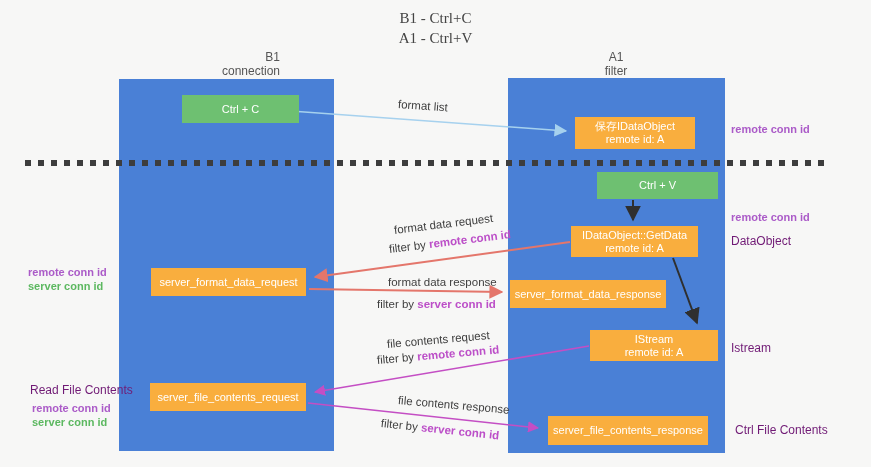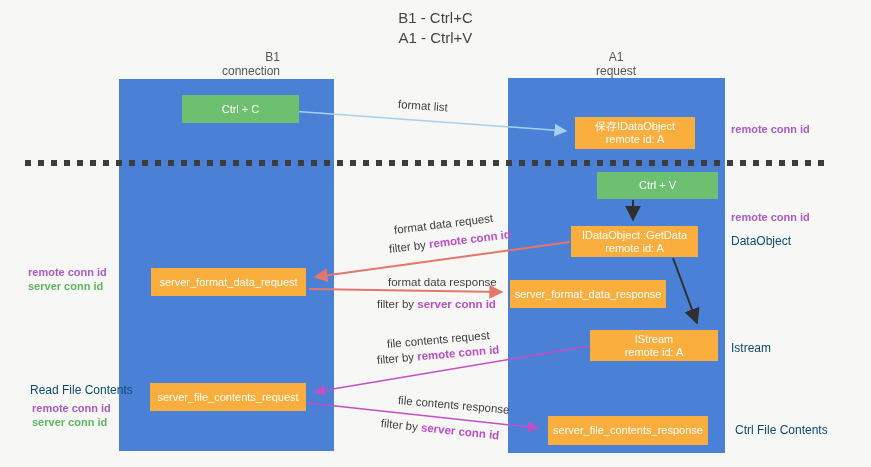--- a/index.html
+++ b/index.html
@@ -1,54 +1,54 @@
 <!DOCTYPE html>
 <html style="--bg: #f7f7f6; --lane: #4a80d6; --green: #6ec071; --orange: #f9ae3e; --purple: #ab5bc8; --magenta: #bc4fc8; --green-label: #5cb860; --red-arrow: #e4766b; --blue-arrow: #a6d1ee; --magenta-arrow: #c44ec4; --black-arrow: #2f2f2f; --dash: #3d3d3d; --text-dark: #3f3f3f;"><head>
 <meta charset="utf-8">
 <style>
   html,body{margin:0;padding:0;}
   body{font-family:"Liberation Sans","DejaVu Sans",sans-serif;background:#fff;}
   .canvas{position:relative;width:871px;height:467px;background:var(--bg);overflow:hidden;}
   .abs{position:absolute;}
-  .title{left:0;top:8px;width:871px;text-align:center;font-size:15px;line-height:20px;color:#444;}
+  .title{left:0;top:8px;width:871px;text-align:center;font-size:15px;line-height:20px;color:#444;font-family:Liberation Serif, serif;}
   .lane-header{font-size:12px;line-height:14px;color:#555;text-align:center;}
   .lane{background:var(--lane);}
   .lane-left{left:119px;top:79px;width:215px;height:372px;}
   .lane-right{left:508px;top:78px;width:217px;height:375px;}
   .dash-line{left:25px;top:160px;width:806px;height:6px;
     background:repeating-linear-gradient(90deg,var(--dash) 0 6px,transparent 6px 13px);}
   .node{display:flex;flex-direction:column;align-items:center;justify-content:center;
     color:#fff;font-size:11px;line-height:13px;text-align:center;box-sizing:border-box;}
   .node.green{background:var(--green);margin-left:24px;}
   .node.orange{background:var(--orange);}
   .side-label{font-size:11px;line-height:13px;white-space:nowrap;}
   .side-label.purple{color:var(--purple);font-weight:bold;}
   .side-label.greenlbl{color:var(--green-label);font-weight:bold;}
-  .side-label.dark{color:#0c4a6e;}
+  .side-label.dark{color:#701a75;}
   .flow-label{font-size:11.5px;color:var(--text-dark);white-space:nowrap;transform-origin:left center;}
   .flow-label .hl{color:var(--magenta);font-weight:bold;}
   svg.overlay{position:absolute;left:0;top:0;width:871px;height:467px;pointer-events:none;}
 </style>
 </head>
 <body>
 
 <div class="canvas">
 
   <div class="abs title">
     <div>B1 - Ctrl+C</div>
     <div>A1 - Ctrl+V</div>
   </div>
 
   <div class="abs lane-header" style="left:180px;top:50px;width:100px;text-align:right;">
     <div>B1</div>
     <div>connection</div>
   </div>
   <div class="abs lane-header" style="left:566px;top:50px;width:100px;">
     <div>A1</div>
-    <div>request</div>
+    <div>filter</div>
   </div>
 
   <div class="abs lane lane-left"></div>
   <div class="abs lane lane-right"></div>
 
   <div class="abs dash-line"></div>
 
   <svg class="overlay" viewBox="0 0 871 467">
     <defs>
       <marker id="m-blue" viewBox="0 0 10 10" refX="9" refY="5" markerWidth="8" markerHeight="8" orient="auto">

